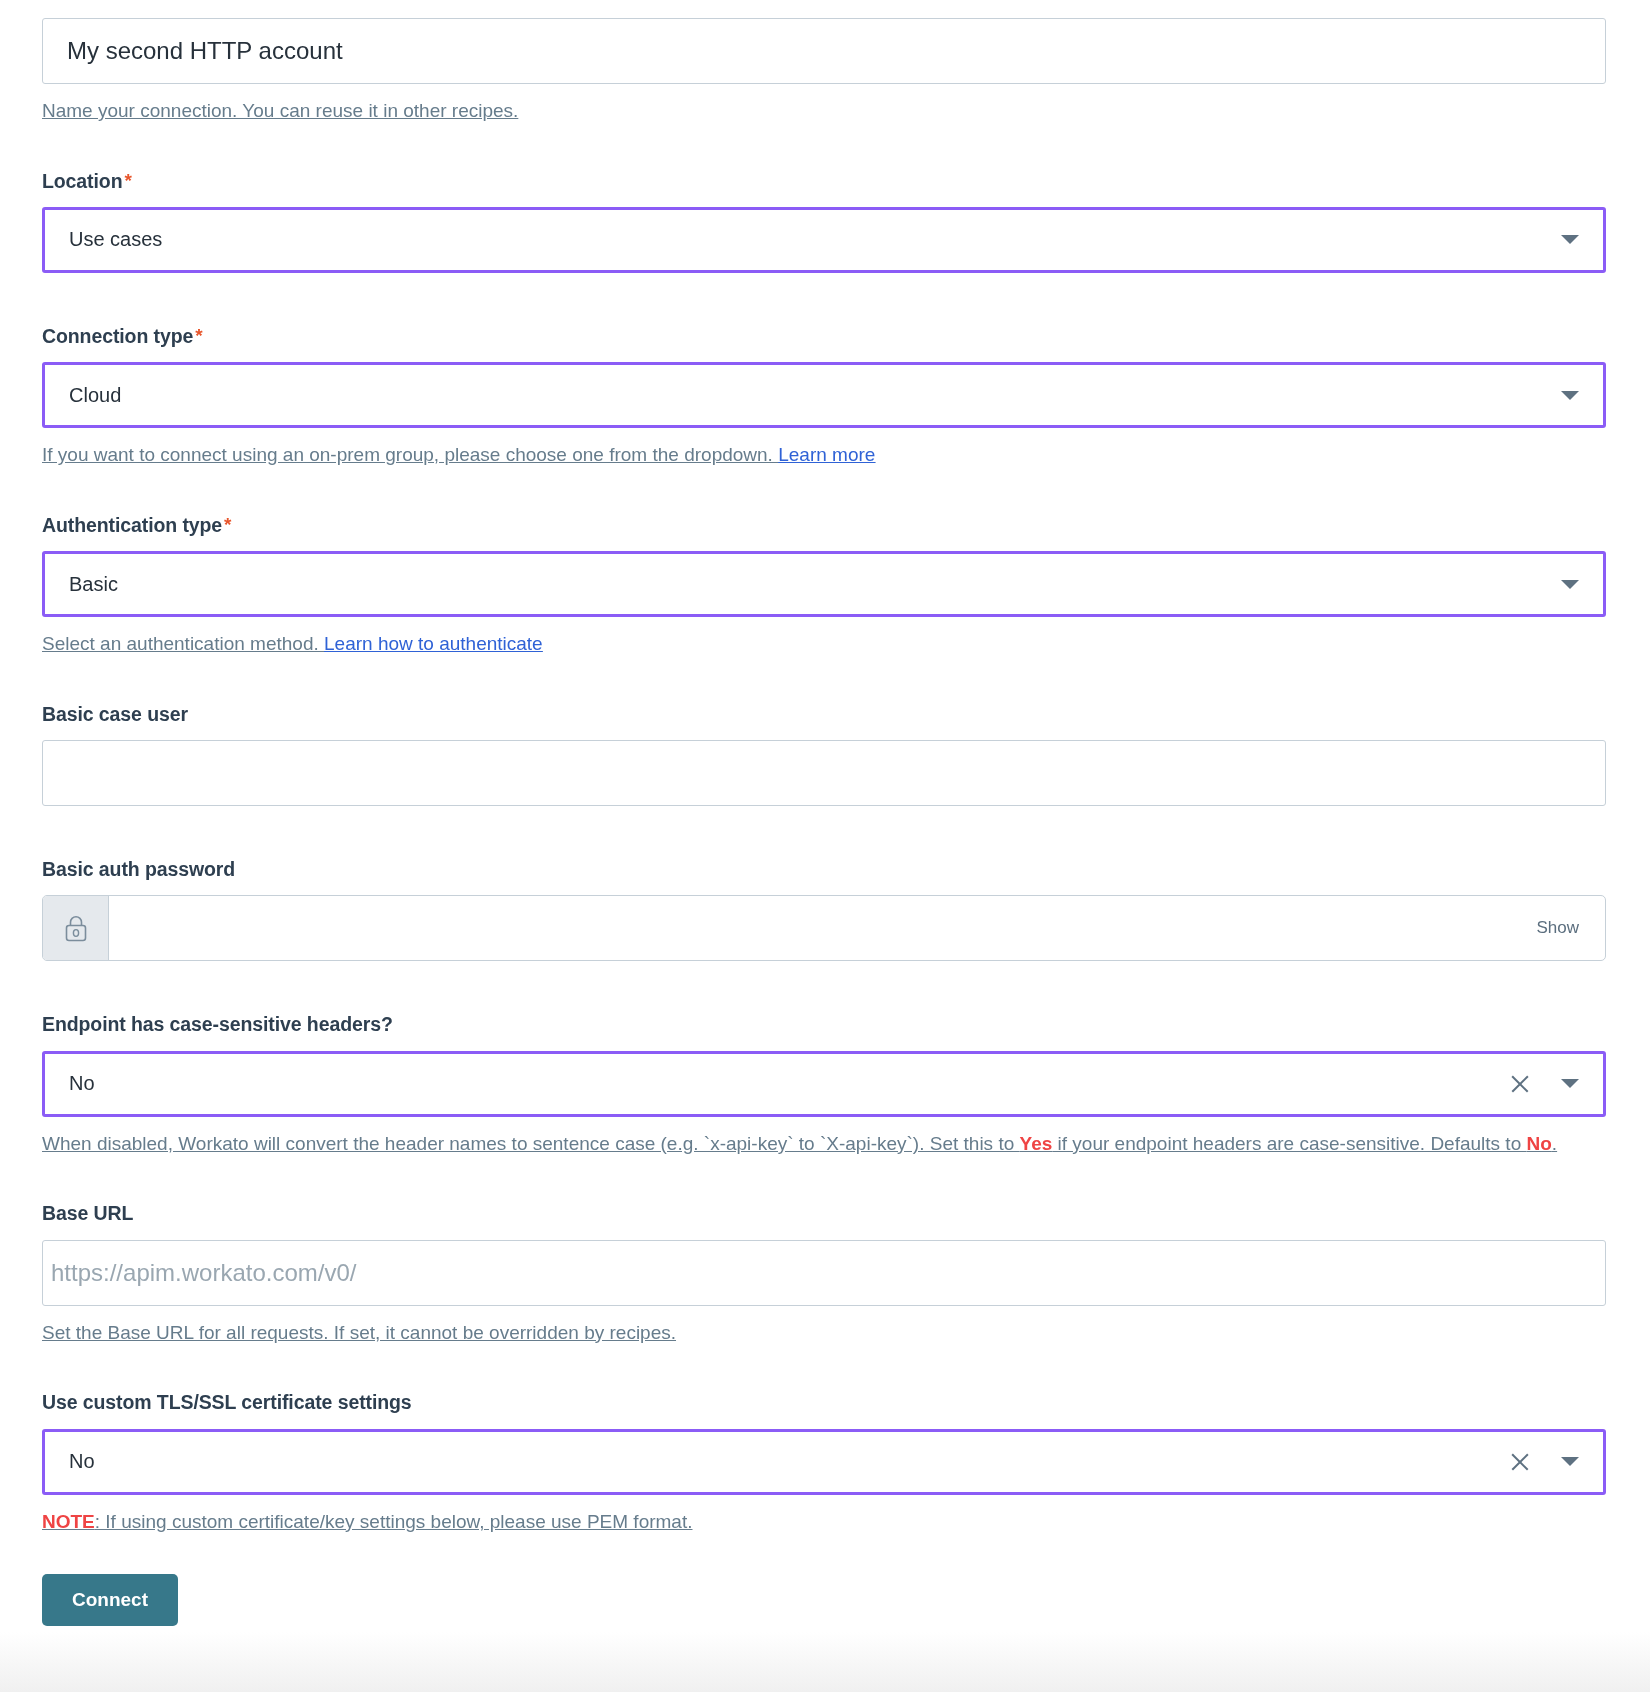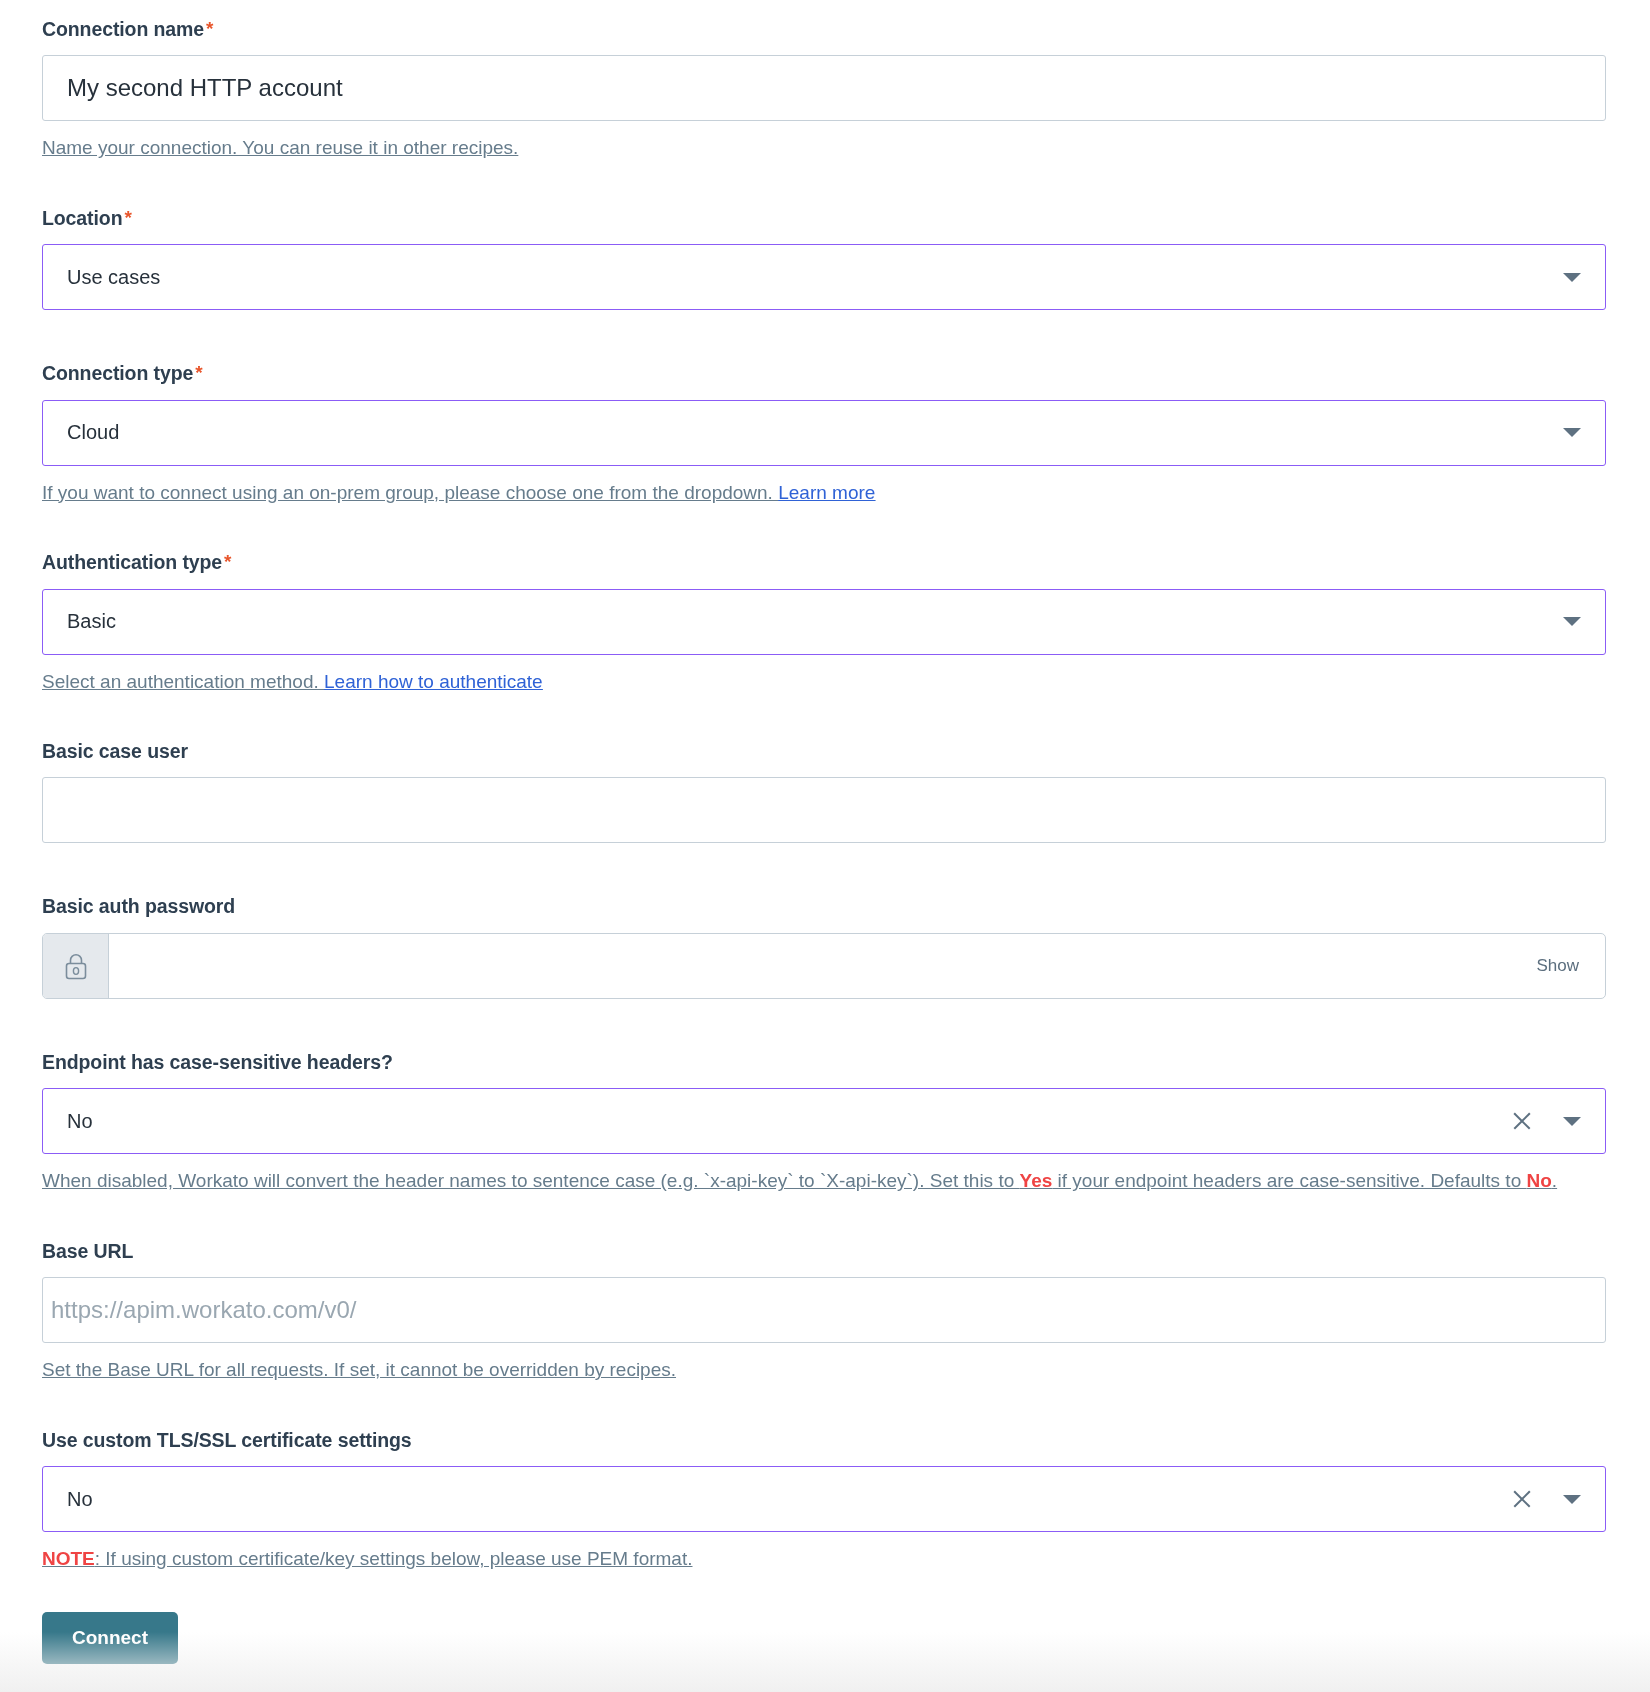--- a/index.html
+++ b/index.html
@@ -56,21 +56,21 @@
     outline: none;
     display: flex;
     align-items: center;
   }
   .text-input.placeholder-style { color: #9aa7b1; padding-left: 8px; }
 
   .select-box {
     position: relative;
     width: 100%;
     height: 66px;
-    border: 1px solid #8b5cf6;
+    border: 3px solid #8b5cf6;
     border-radius: 3px;
     background: #fff;
     display: flex;
     align-items: center;
     padding: 0 24px;
     font-size: 20px;
     color: #27313b;
     cursor: pointer;
   }
   .select-value { flex: 1; }
@@ -179,21 +179,20 @@
     pointer-events: none;
   }
 </style>
 </head>
 <body>
 
 <div class="form-wrap">
 
   
   <div class="field">
-    <label class="field-label"><span>Connection name</span><span class="req-star">*</span></label>
     <div class="text-input">My second HTTP account</div>
     <p class="hint">Name your connection. You can reuse it in other recipes.</p>
   </div>
 
   <div class="gap-lg"></div>
 
   
   <div class="field">
     <label class="field-label"><span>Location</span><span class="req-star">*</span></label>
     <div class="select-box">

